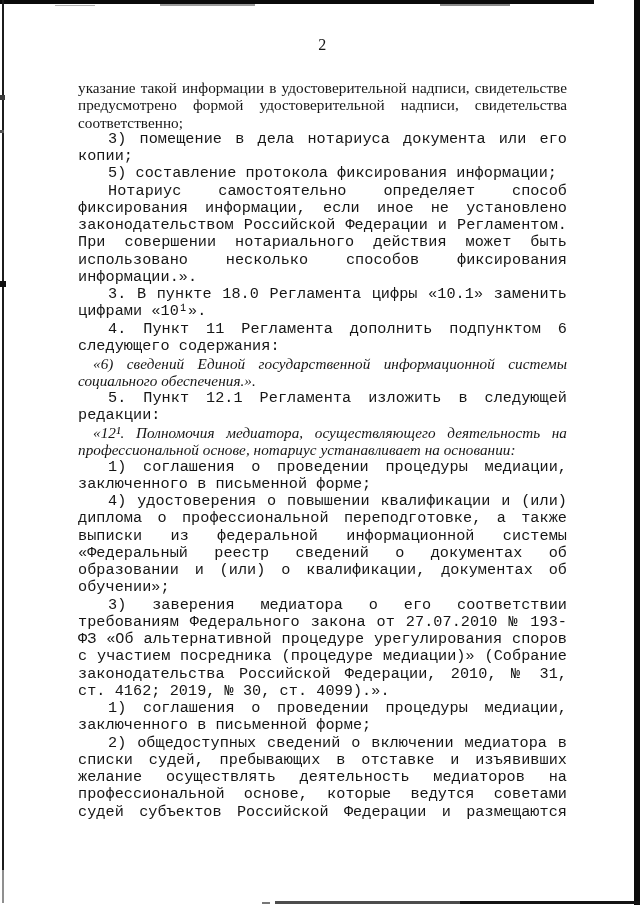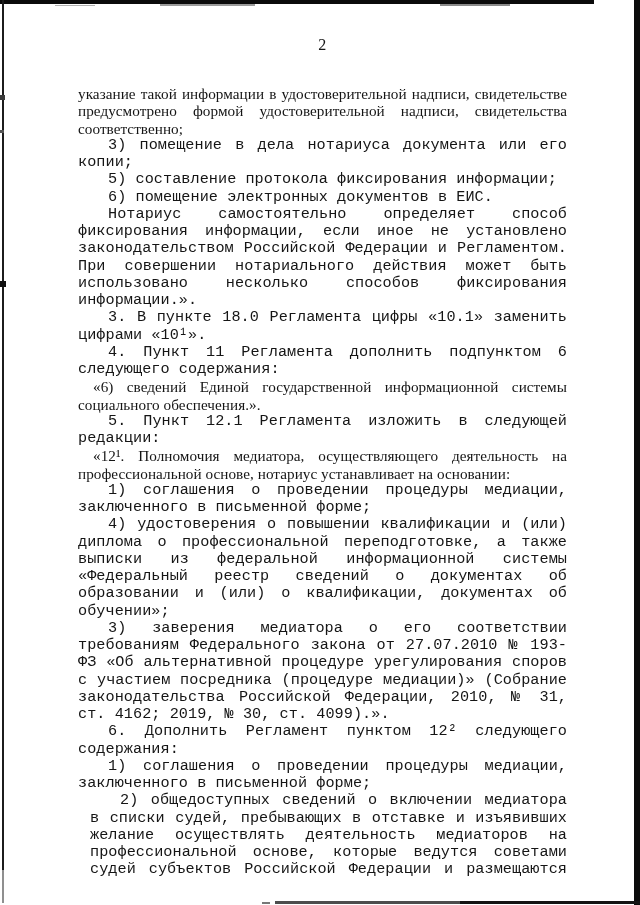--- a/index.html
+++ b/index.html
@@ -29,31 +29,31 @@
 
   .page-number {
     position:absolute;
     top:36px; left:78px; width:489px;
     text-align:center;
     font-size:16px;
     letter-spacing:0.5px;
   }
   .doc-body {
     position:absolute;
-    top:85px; left:78px; width:489px;
+    top:79px; left:78px; width:489px;
     font-size:15.2px;
     line-height:17.25px;
     text-align:justify;
     letter-spacing:0.05px;
   }
   .doc-body p { margin:0; padding:0; }
   .doc-body p.indent-none  { text-indent:0; }
   .doc-body p.indent-std   { text-indent:30px;font-family:Liberation Mono, monospace; }
-  .doc-body p.indent-quote { text-indent:15px; }
-  .doc-body p:last-child { text-align-last:justify;margin-left:12px; }
+  .doc-body p.indent-quote { text-indent:15px;font-style:italic; }
+  .doc-body p:last-child { text-align-last:justify; }
 </style>
 </head>
 <body>
 
 <div class="scan-page">
 
   <div class="edge top-bar"></div>
   <div class="edge top-bar2"></div>
   <div class="edge top-bar3"></div>
   <div class="edge top-bar4"></div>
@@ -66,28 +66,26 @@
   <div class="edge bottom-line"></div>
   <div class="edge bottom-line2"></div>
   <div class="edge bottom-dash"></div>
 
   <div class="page-number">2</div>
 
   <div class="doc-body">
       <p class="indent-none">указание такой информации в удостоверительной надписи, свидетельстве предусмотрено формой удостоверительной надписи, свидетельства соответственно;</p>
       <p class="indent-std">3) помещение в дела нотариуса документа или его копии;</p>
       <p class="indent-std">5) составление протокола фиксирования информации;</p>
-      <p class="indent-std">6) помещение электронных документов в ЕИС.</p>
       <p class="indent-std">Нотариус самостоятельно определяет способ фиксирования информации, если иное не установлено законодательством Российской Федерации и Регламентом. При совершении нотариального действия может быть использовано несколько способов фиксирования информации.».</p>
       <p class="indent-std">3. В пункте 18.0 Регламента цифры «10.1» заменить цифрами «10¹».</p>
       <p class="indent-std">4. Пункт 11 Регламента дополнить подпунктом 6 следующего содержания:</p>
       <p class="indent-quote">«6) сведений Единой государственной информационной системы социального обеспечения.».</p>
       <p class="indent-std">5. Пункт 12.1 Регламента изложить в следующей редакции:</p>
       <p class="indent-quote">«12¹. Полномочия медиатора, осуществляющего деятельность на профессиональной основе, нотариус устанавливает на основании:</p>
       <p class="indent-std">1) соглашения о проведении процедуры медиации, заключенного в письменной форме;</p>
       <p class="indent-std">4) удостоверения о повышении квалификации и (или) диплома о профессиональной переподготовке, а также выписки из федеральной информационной системы «Федеральный реестр сведений о документах об образовании и (или) о квалификации, документах об обучении»;</p>
       <p class="indent-std">3) заверения медиатора о его соответствии требованиям Федерального закона от 27.07.2010 № 193-ФЗ «Об альтернативной процедуре урегулирования споров с участием посредника (процедуре медиации)» (Собрание законодательства Российской Федерации, 2010, № 31, ст. 4162; 2019, № 30, ст. 4099).».</p>
-      <p class="indent-std">6. Дополнить Регламент пунктом 12² следующего содержания:</p>
       <p class="indent-std">1) соглашения о проведении процедуры медиации, заключенного в письменной форме;</p>
       <p class="indent-std">2) общедоступных сведений о включении медиатора в списки судей, пребывающих в отставке и изъявивших желание осуществлять деятельность медиаторов на профессиональной основе, которые ведутся советами судей субъектов Российской Федерации и размещаются</p>
     </div>
 
 </div>
 
 </body></html>

